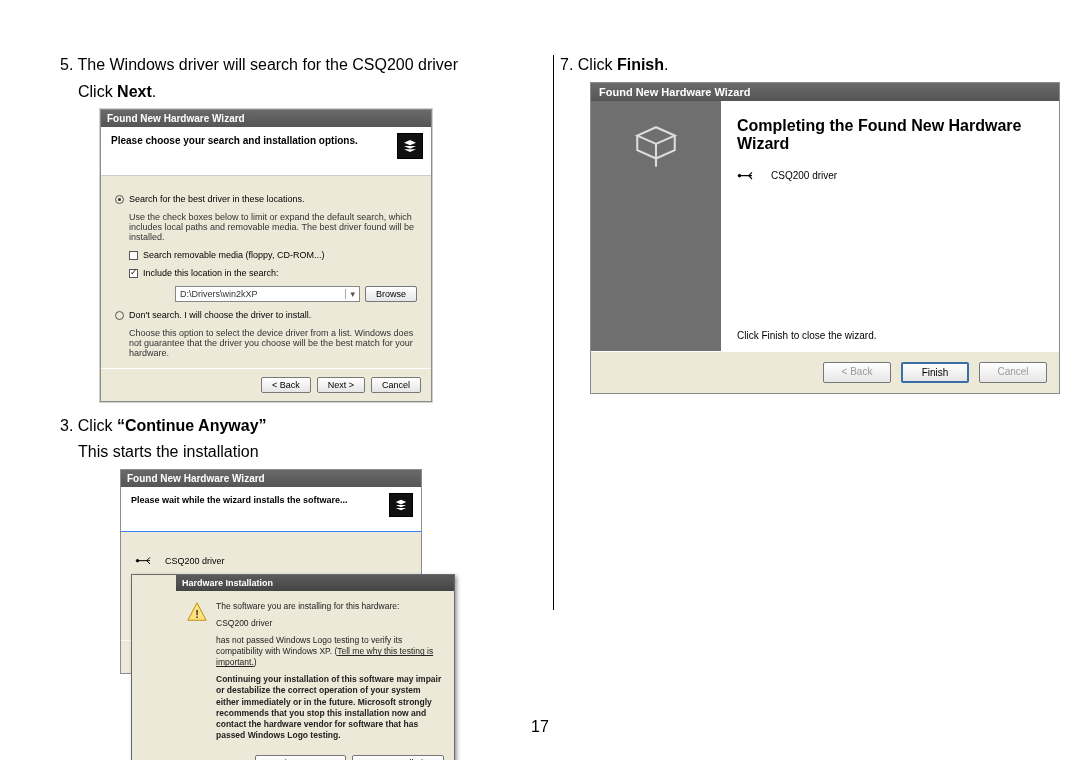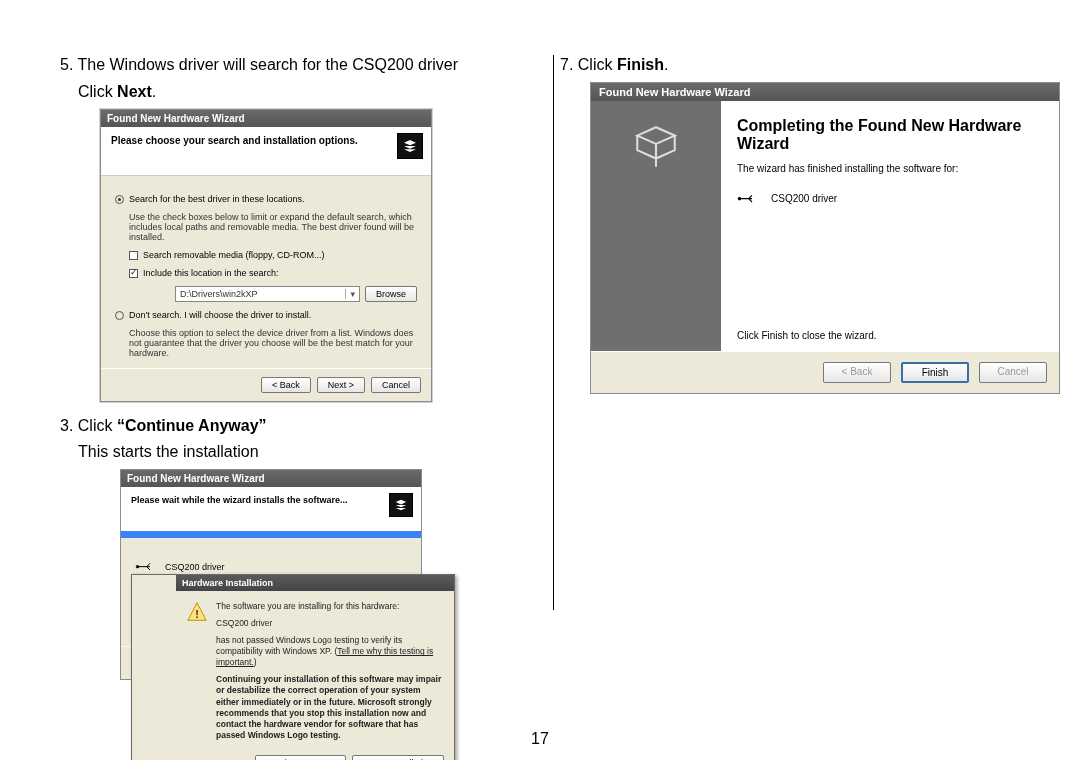--- a/index.html
+++ b/index.html
@@ -37,21 +37,21 @@
     position: absolute;
     left: 553px;
     top: 55px;
     width: 1px;
     height: 555px;
     background: #000;
   }
   .page-num {
     position: absolute;
     left: 0; right: 0;
-    bottom: 12px;
+    bottom: 24px;
     text-align: center;
     font-size: 16px;
   }
 
   
   .wiz {
     width: 330px;
     border: 1px solid #8c8c8c;
     background: #ece9d8;
     font-size: 9px;
@@ -173,21 +173,21 @@
     background: linear-gradient(#6a6a6a,#555);
     color: #fff;
     padding: 3px 6px;
     font-size: 10px;
     font-weight: bold;
   }
   .wiz2 .panel {
     background: #fff;
     padding: 8px 10px;
     position: relative;
-    border-bottom: 7px solid #3b82f6;
+    border-bottom: 1px solid #3b82f6;
     min-height: 28px;
   }
   .wiz2 .panel .iconcorner {
     position: absolute; right: 8px; top: 6px;
     width: 22px; height: 22px; background: #111; border: 1px solid #000;
     display:flex;align-items:center;justify-content:center;
   }
   .wiz2 .panel .iconcorner svg { width:14px;height:14px;fill:#fff;}
   .wiz2 .body {
     padding: 14px 14px 24px 14px;
@@ -460,21 +460,20 @@
         <div class="main">
           <div class="left">
             <div class="bigicon">
               <svg viewBox="0 0 48 48">
                   <path d="M6 14l18-8 18 8-18 8-18-8zM6 14v14l18 8 18-8V14M24 22v22"></path>
                 </svg>
             </div>
           </div>
           <div class="right">
             <h3>Completing the Found New Hardware Wizard</h3>
-            <div class="line">The wizard has finished installing the software for:</div>
             <div class="devrow2">
               <span class="usb-ic">
                 <svg viewBox="0 0 24 16">
                     <path d="M2 8h16M14 8l4-4M14 8l4 4" stroke="#000" stroke-width="1.3" fill="none"></path>
                     <circle cx="3" cy="8" r="1.6" fill="#000"></circle>
                   </svg>
               </span>
               <span>CSQ200 driver</span>
             </div>
             <div class="closeline">Click Finish to close the wizard.</div>

